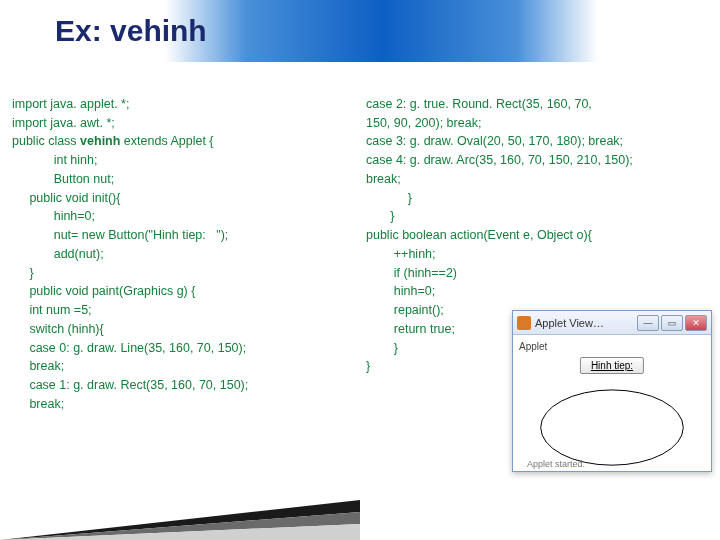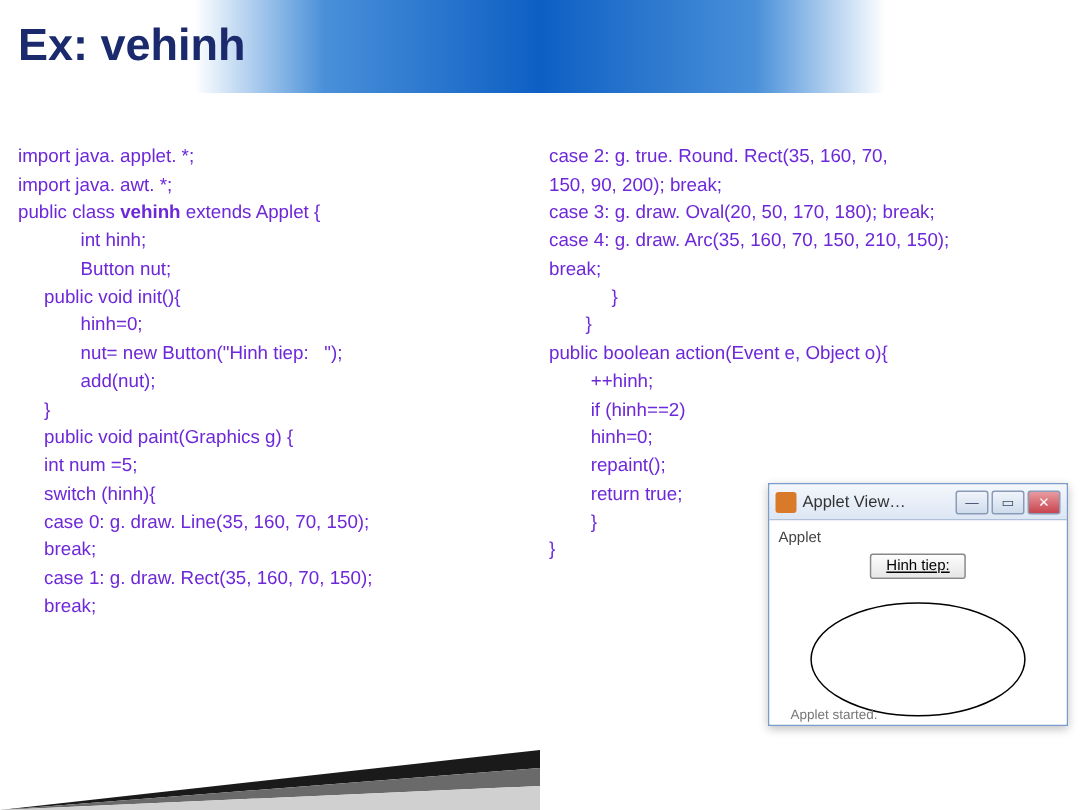--- a/index.html
+++ b/index.html
@@ -10,50 +10,50 @@
     font-family: Arial, sans-serif;
     position: relative;
     overflow: hidden;
   }
   .header {
     height: 62px;
     background: linear-gradient(90deg, #ffffff 0%, #ffffff 18%, #4a90d9 30%, #0d5fc4 50%, #4a90d9 70%, #ffffff 82%, #ffffff 100%);
     display: flex;
     align-items: center;
     padding-left: 12px;
+    margin-left: 43px;
   }
   .title {
     font-size: 30px;
     font-weight: bold;
     color: #1a2a6c;
   }
   .content {
     display: flex;
     padding: 14px 10px 0 12px;
     gap: 14px;
   }
   .col {
     font-size: 12.5px;
     line-height: 1.5;
-    color: #6d28d9;
+    color: #15803d;
     white-space: pre;
     font-family: Arial, sans-serif;
   }
   .col-left { flex: 0 0 340px; }
   .col-right { flex: 1; position: relative; }
   .bold { font-weight: bold; }
   .applet-window {
     position: absolute;
     right: 8px;
     top: 310px;
     width: 200px;
     border: 1px solid #7a9ccc;
     background: #fff;
     box-shadow: 0 2px 6px rgba(0,0,0,0.25);
-    margin-top: 12px;
   }
   .applet-titlebar {
     height: 24px;
     background: linear-gradient(#f4f7fc, #dce6f4);
     display: flex;
     align-items: center;
     padding: 0 4px;
     font-size: 11px;
     color: #333;
     border-bottom: 1px solid #b0c0d8;

